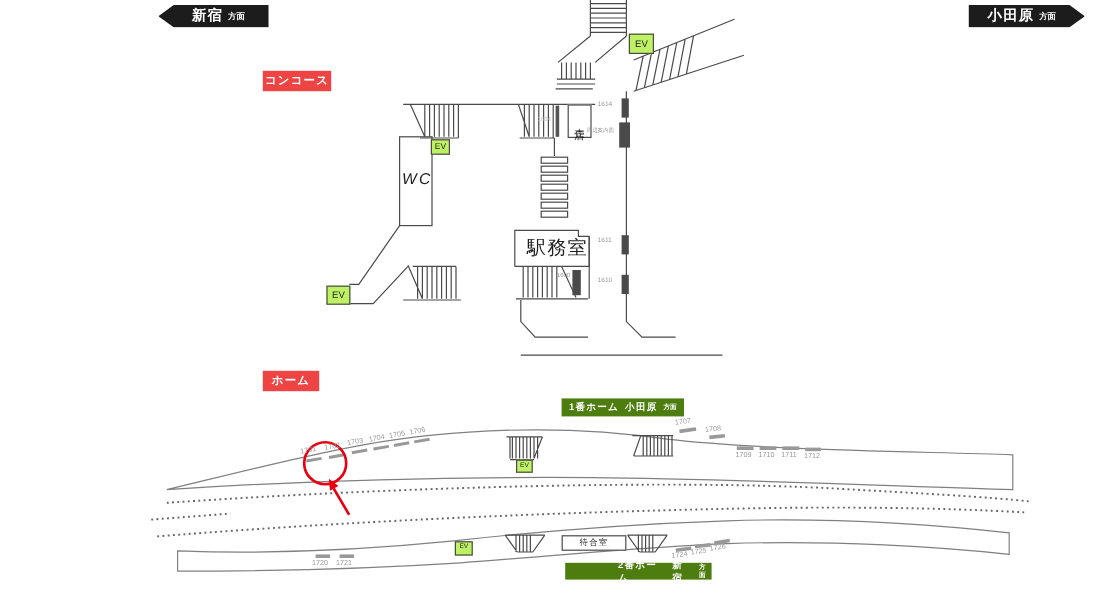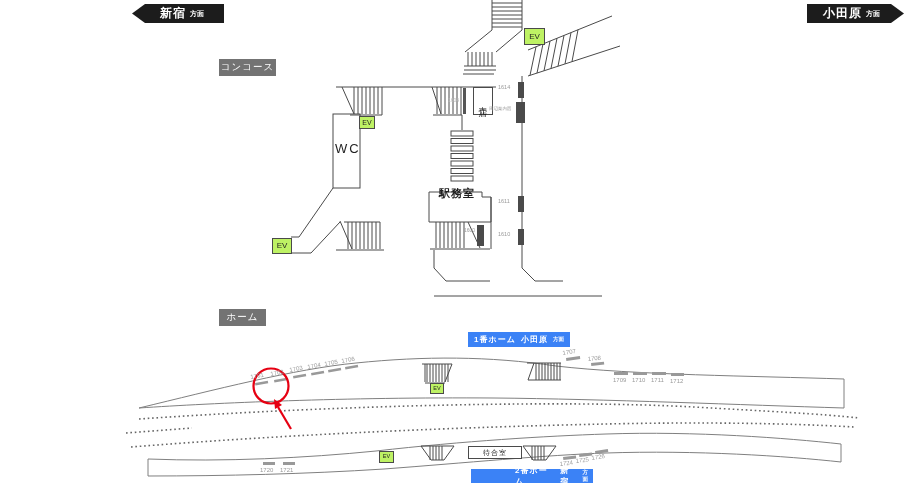--- a/index.html
+++ b/index.html
@@ -3,23 +3,23 @@
 <meta charset="utf-8">
 <style>
   html,body{margin:0;padding:0;background:#fff;}
   .stage{position:relative;width:919px;height:491px;background:#fff;overflow:hidden;
          font-family:"Liberation Sans","DejaVu Sans",sans-serif;margin-left:44px;}
   .stage svg{position:absolute;left:0;top:0;}
   .dirbadge{position:absolute;background:#1c1c1c;color:#fff;display:flex;align-items:center;
             justify-content:center;gap:4px;font-weight:bold;}
   .dirbadge .big{font-size:12px;letter-spacing:1px;}
   .dirbadge .small{font-size:7px;}
-  .secbadge{position:absolute;background:#737373;color:#fff;display:flex;align-items:center;
-            justify-content:center;font-weight:normal;font-size:9.5px;letter-spacing:1px;text-align:center;}
-  .pfbadge{position:absolute;background:#3b82f6;color:#fff;display:flex;align-items:center;
+  .secbadge{position:absolute;background:#ef4444;color:#fff;display:flex;align-items:center;
+            justify-content:center;font-weight:bold;font-size:9.5px;letter-spacing:1px;text-align:center;}
+  .pfbadge{position:absolute;background:#4d7c0f;color:#fff;display:flex;align-items:center;
            justify-content:center;gap:5px;font-weight:bold;}
   .pfbadge .big{font-size:8px;letter-spacing:1px;}
   .pfbadge .small{font-size:5.5px;}
   .ad{position:absolute;color:#9a9a9a;font-size:6px;line-height:1;white-space:nowrap;
       transform-origin:left bottom;}
   .roomtext{position:absolute;color:#1f1f1f;line-height:1;white-space:nowrap;}
   .evbox{position:absolute;border:1px solid #4a4a4a;background:#bef264;color:#1f1f1f;
          display:flex;align-items:center;justify-content:center;line-height:1;}
   .outbox{position:absolute;border:1px solid #4a4a4a;background:#fff;color:#1f1f1f;
           display:flex;align-items:center;justify-content:center;line-height:1;}
@@ -142,22 +142,22 @@
     <span class="big">1番ホーム</span>
     <span class="big">小田原</span>
       <span class="small">方面</span>
   </div>
   <div class="pfbadge" style="left:427px;top:469px;width:78px;height:14px;padding-left:44px;">
     <span class="big">2番ホーム</span>
     <span class="big">新宿</span>
       <span class="small">方面</span>
   </div>
 
-  <span class="roomtext" style="left:291px;top:142px;font-size:13px;letter-spacing:2px;">WC</span>
-  <span class="roomtext" style="left:395px;top:188px;font-size:11px;letter-spacing:1px;font-weight:bold;">駅務室</span>
+  <span class="roomtext" style="left:291px;top:142px;font-size:13px;letter-spacing:2px;font-style:italic;">WC</span>
+  <span class="roomtext" style="left:395px;top:200px;font-size:16px;letter-spacing:1px;">駅務室</span>
   <div class="outbox" style="left:429px;top:87px;width:18px;height:26px;font-size:8.5px;
        writing-mode:vertical-rl;letter-spacing:1px;">売店</div>
   <div class="outbox" style="left:424px;top:446px;width:52px;height:11px;font-size:7px;letter-spacing:1px;">待合室</div>
 
   <div class="evbox" style="left:480px;top:28px;width:19px;height:15px;font-size:8px;">EV</div>
   <div class="evbox" style="left:315px;top:116px;width:14px;height:11px;font-size:7px;">EV</div>
   <div class="evbox" style="left:228px;top:238px;width:18px;height:14px;font-size:8px;">EV</div>
   <div class="evbox" style="left:386px;top:383px;width:12px;height:9px;font-size:5.5px;">EV</div>
   <div class="evbox" style="left:335px;top:451px;width:13px;height:10px;font-size:5.5px;">EV</div>
 

